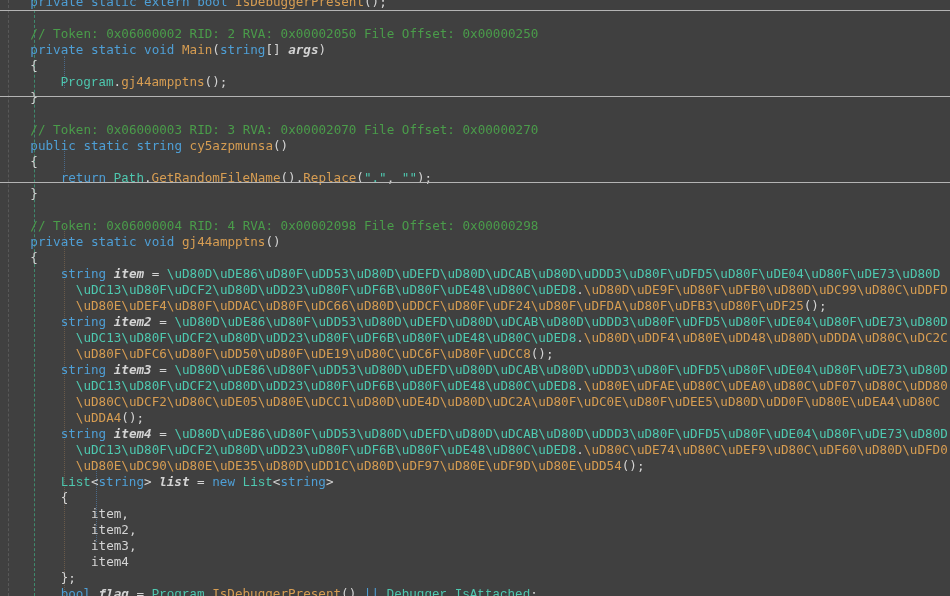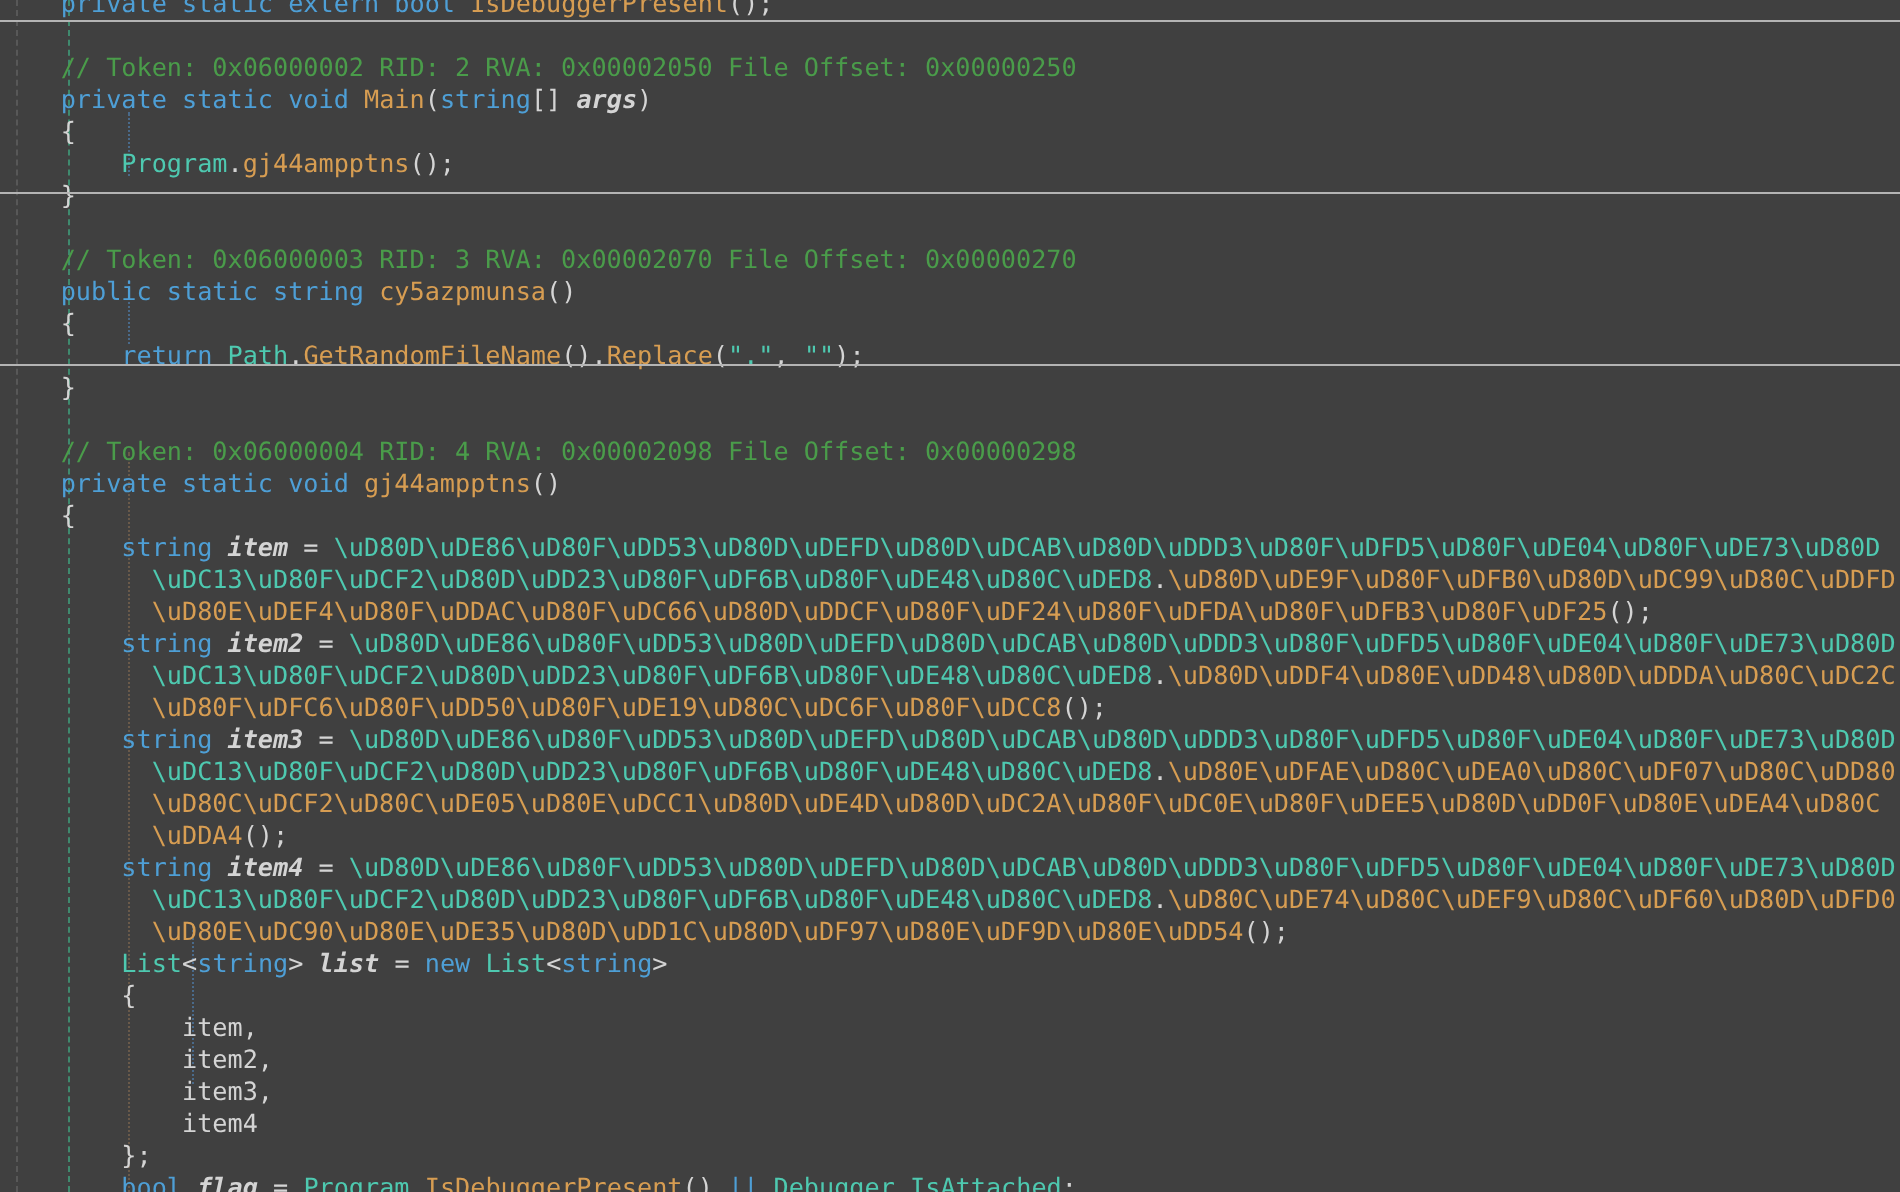--- a/index.html
+++ b/index.html
@@ -70,21 +70,21 @@
     position: absolute;
     width: 0;
     border-left: 1px dotted #4a6a8a;
     z-index: 1;
   }
   .indent-guide.orange { border-left-color: #6a5a4a; }
 
   
   .c-comment  { color: #4a9c4a; }           
   .c-keyword  { color: #4e9fd6; }           
-  .c-type     { color: #4ec9b0; }           
+  .c-type     { color: #4ec9b0; font-family: Liberation Mono, monospace; }           
   .c-method   { color: #d79d52; }           
   .c-string   { color: #4ec9b0; }           
   .c-strorg   { color: #d79d52; }           
   .c-plain    { color: #d4d4d4; }
   .c-bold     { font-weight: bold; font-style: italic; }
 
   .topclip { overflow: hidden; }
 </style>
 </head>
 <body>

